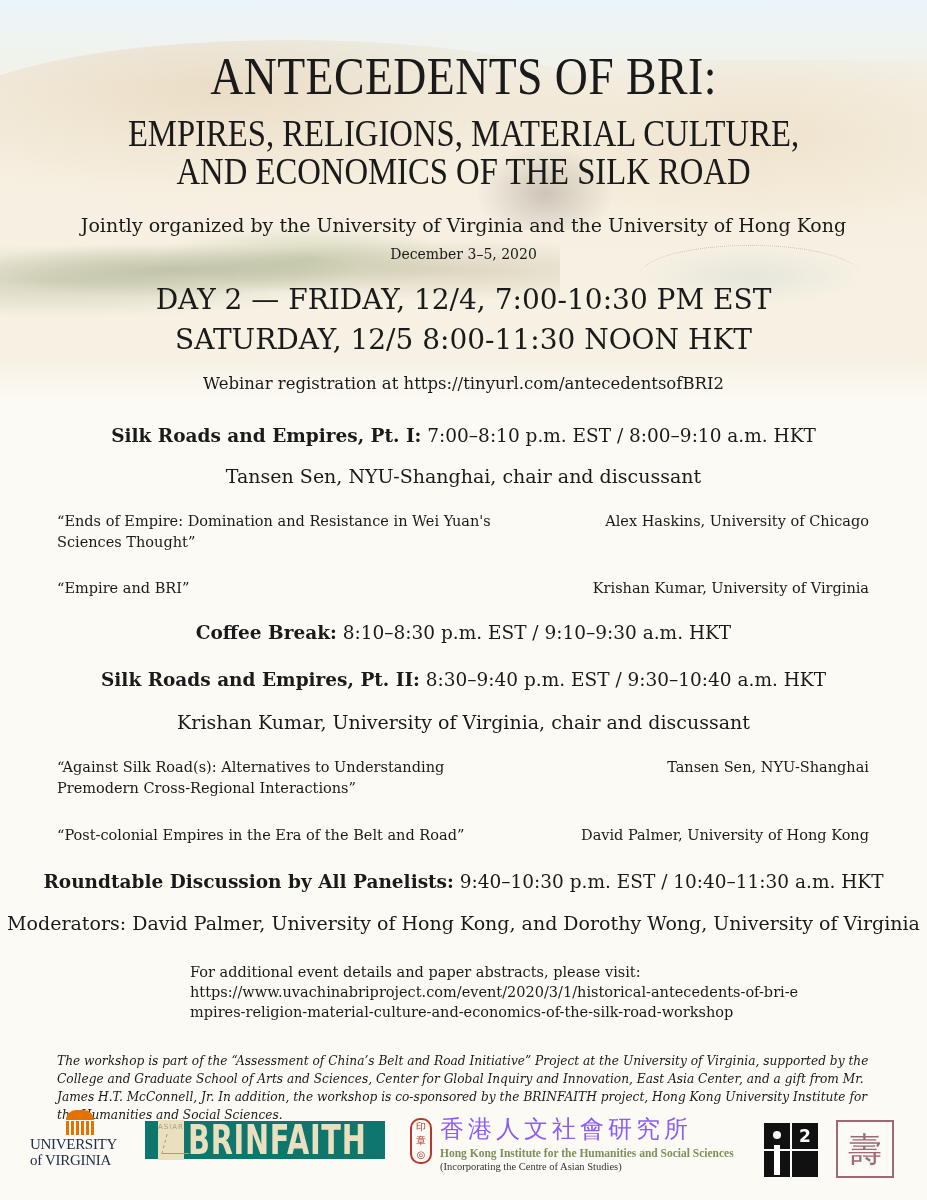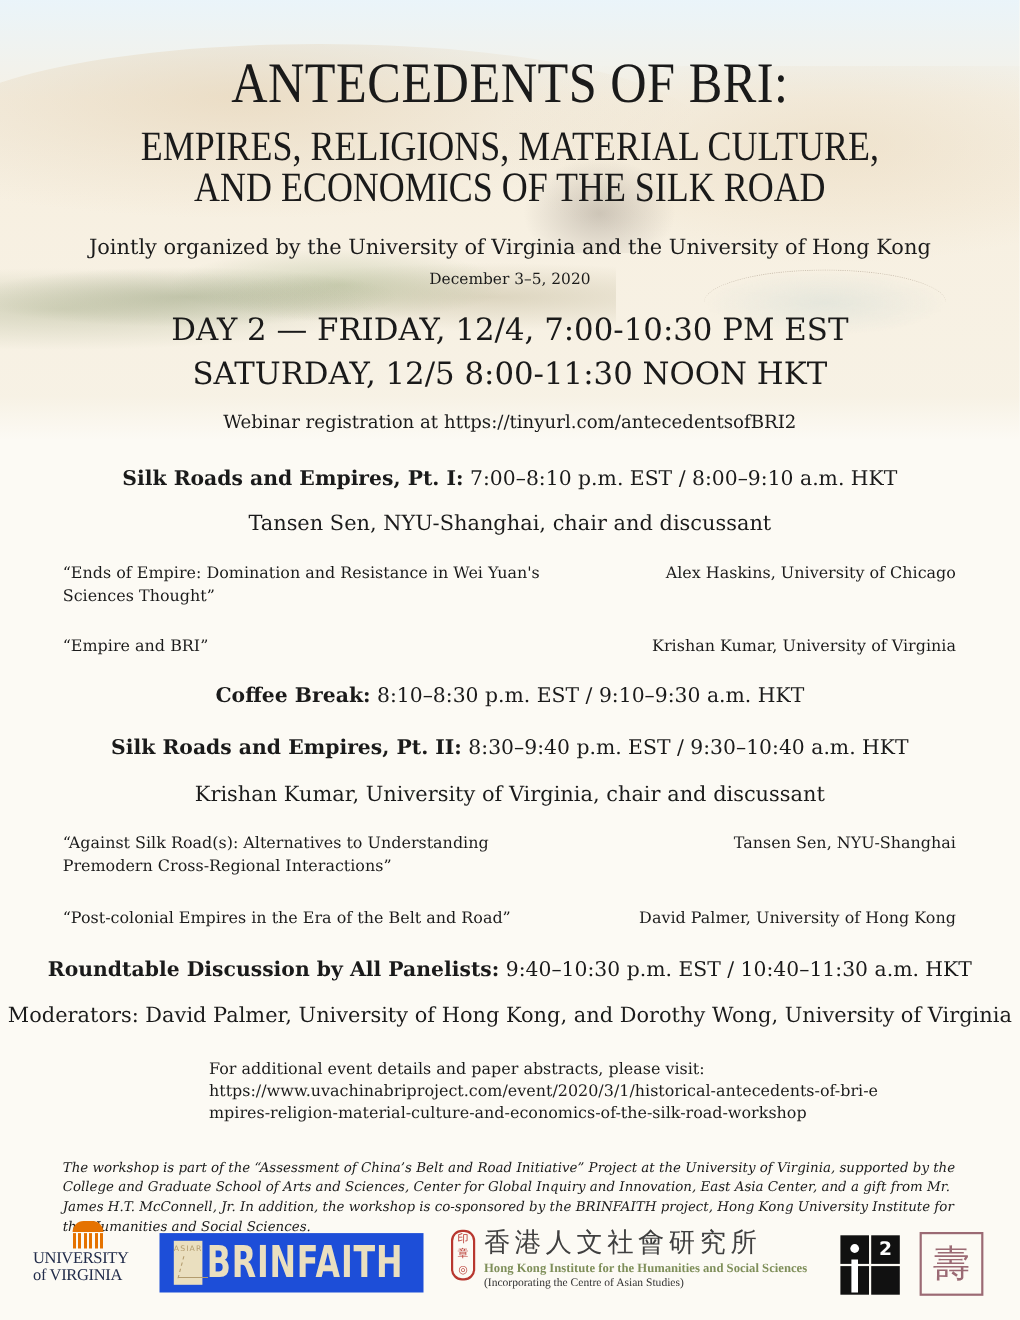--- a/index.html
+++ b/index.html
@@ -120,22 +120,22 @@
   .uva .dome .cap { width: 28px; height: 10px; margin: 0 auto; background: #e57200; border-radius: 14px 14px 0 0; }
   .uva .dome .cols {
     width: 28px; height: 14px; margin: 1px auto 0;
     background: repeating-linear-gradient(90deg, #e57200 0 3px, #fcfaf4 3px 5px);
   }
   .uva .name1, .uva .name2 {
     font-family: "Liberation Serif", serif; color: #232d4b; font-size: 15px; line-height: 16px;
     letter-spacing: -0.3px;
   }
   .brinfaith {
-    position: absolute; left: 145px; top: 11px; width: 240px; height: 54px;
-    background: #1d4ed8;
+    position: absolute; left: 145px; top: 11px; width: 240px; height: 38px;
+    background: #0f766e;
     display: flex; align-items: center;
   }
   .brinfaith .asiar {
     width: 40px; height: 40px; margin-left: 13px; background: #eadfbf;
     font-family: "DejaVu Sans", sans-serif; font-size: 7px; color: #b39c6e; text-align: center;
     padding-top: 3px; letter-spacing: 1px; position: relative;
   }
   .brinfaith .asiar .map {
     position: absolute; left: 6px; top: 14px; width: 28px; height: 20px;
     border-bottom: 1px solid #b39c6e; border-left: 1px dashed #b39c6e; transform: skewX(-15deg);
@@ -146,21 +146,22 @@
     transform: scaleX(0.72); transform-origin: left center;
   }
   .hkihss { position: absolute; left: 410px; top: 4px; width: 330px; height: 66px; }
   .hkihss .seal {
     position: absolute; left: 0; top: 4px; width: 22px; height: 46px;
     border: 2px solid #b8372f; border-radius: 10px; color: #b8372f;
     font-size: 10px; text-align: center; line-height: 14px;
   }
   .hkihss .cn {
     position: absolute; left: 30px; top: 0; font-size: 24px; line-height: 30px; letter-spacing: 4px;
-    color: #404040;
+    color: #8b5cf6;
+    font-family: Liberation Serif, serif;
   }
   .hkihss .en {
     position: absolute; left: 30px; top: 33px; font-family: "Liberation Serif", serif;
     font-size: 11.5px; color: #7f8f5a; font-weight: bold; white-space: nowrap;
   }
   .hkihss .en2 {
     position: absolute; left: 30px; top: 47px; font-family: "Liberation Serif", serif;
     font-size: 10.5px; color: #333; white-space: nowrap;
   }
   .i2 {

